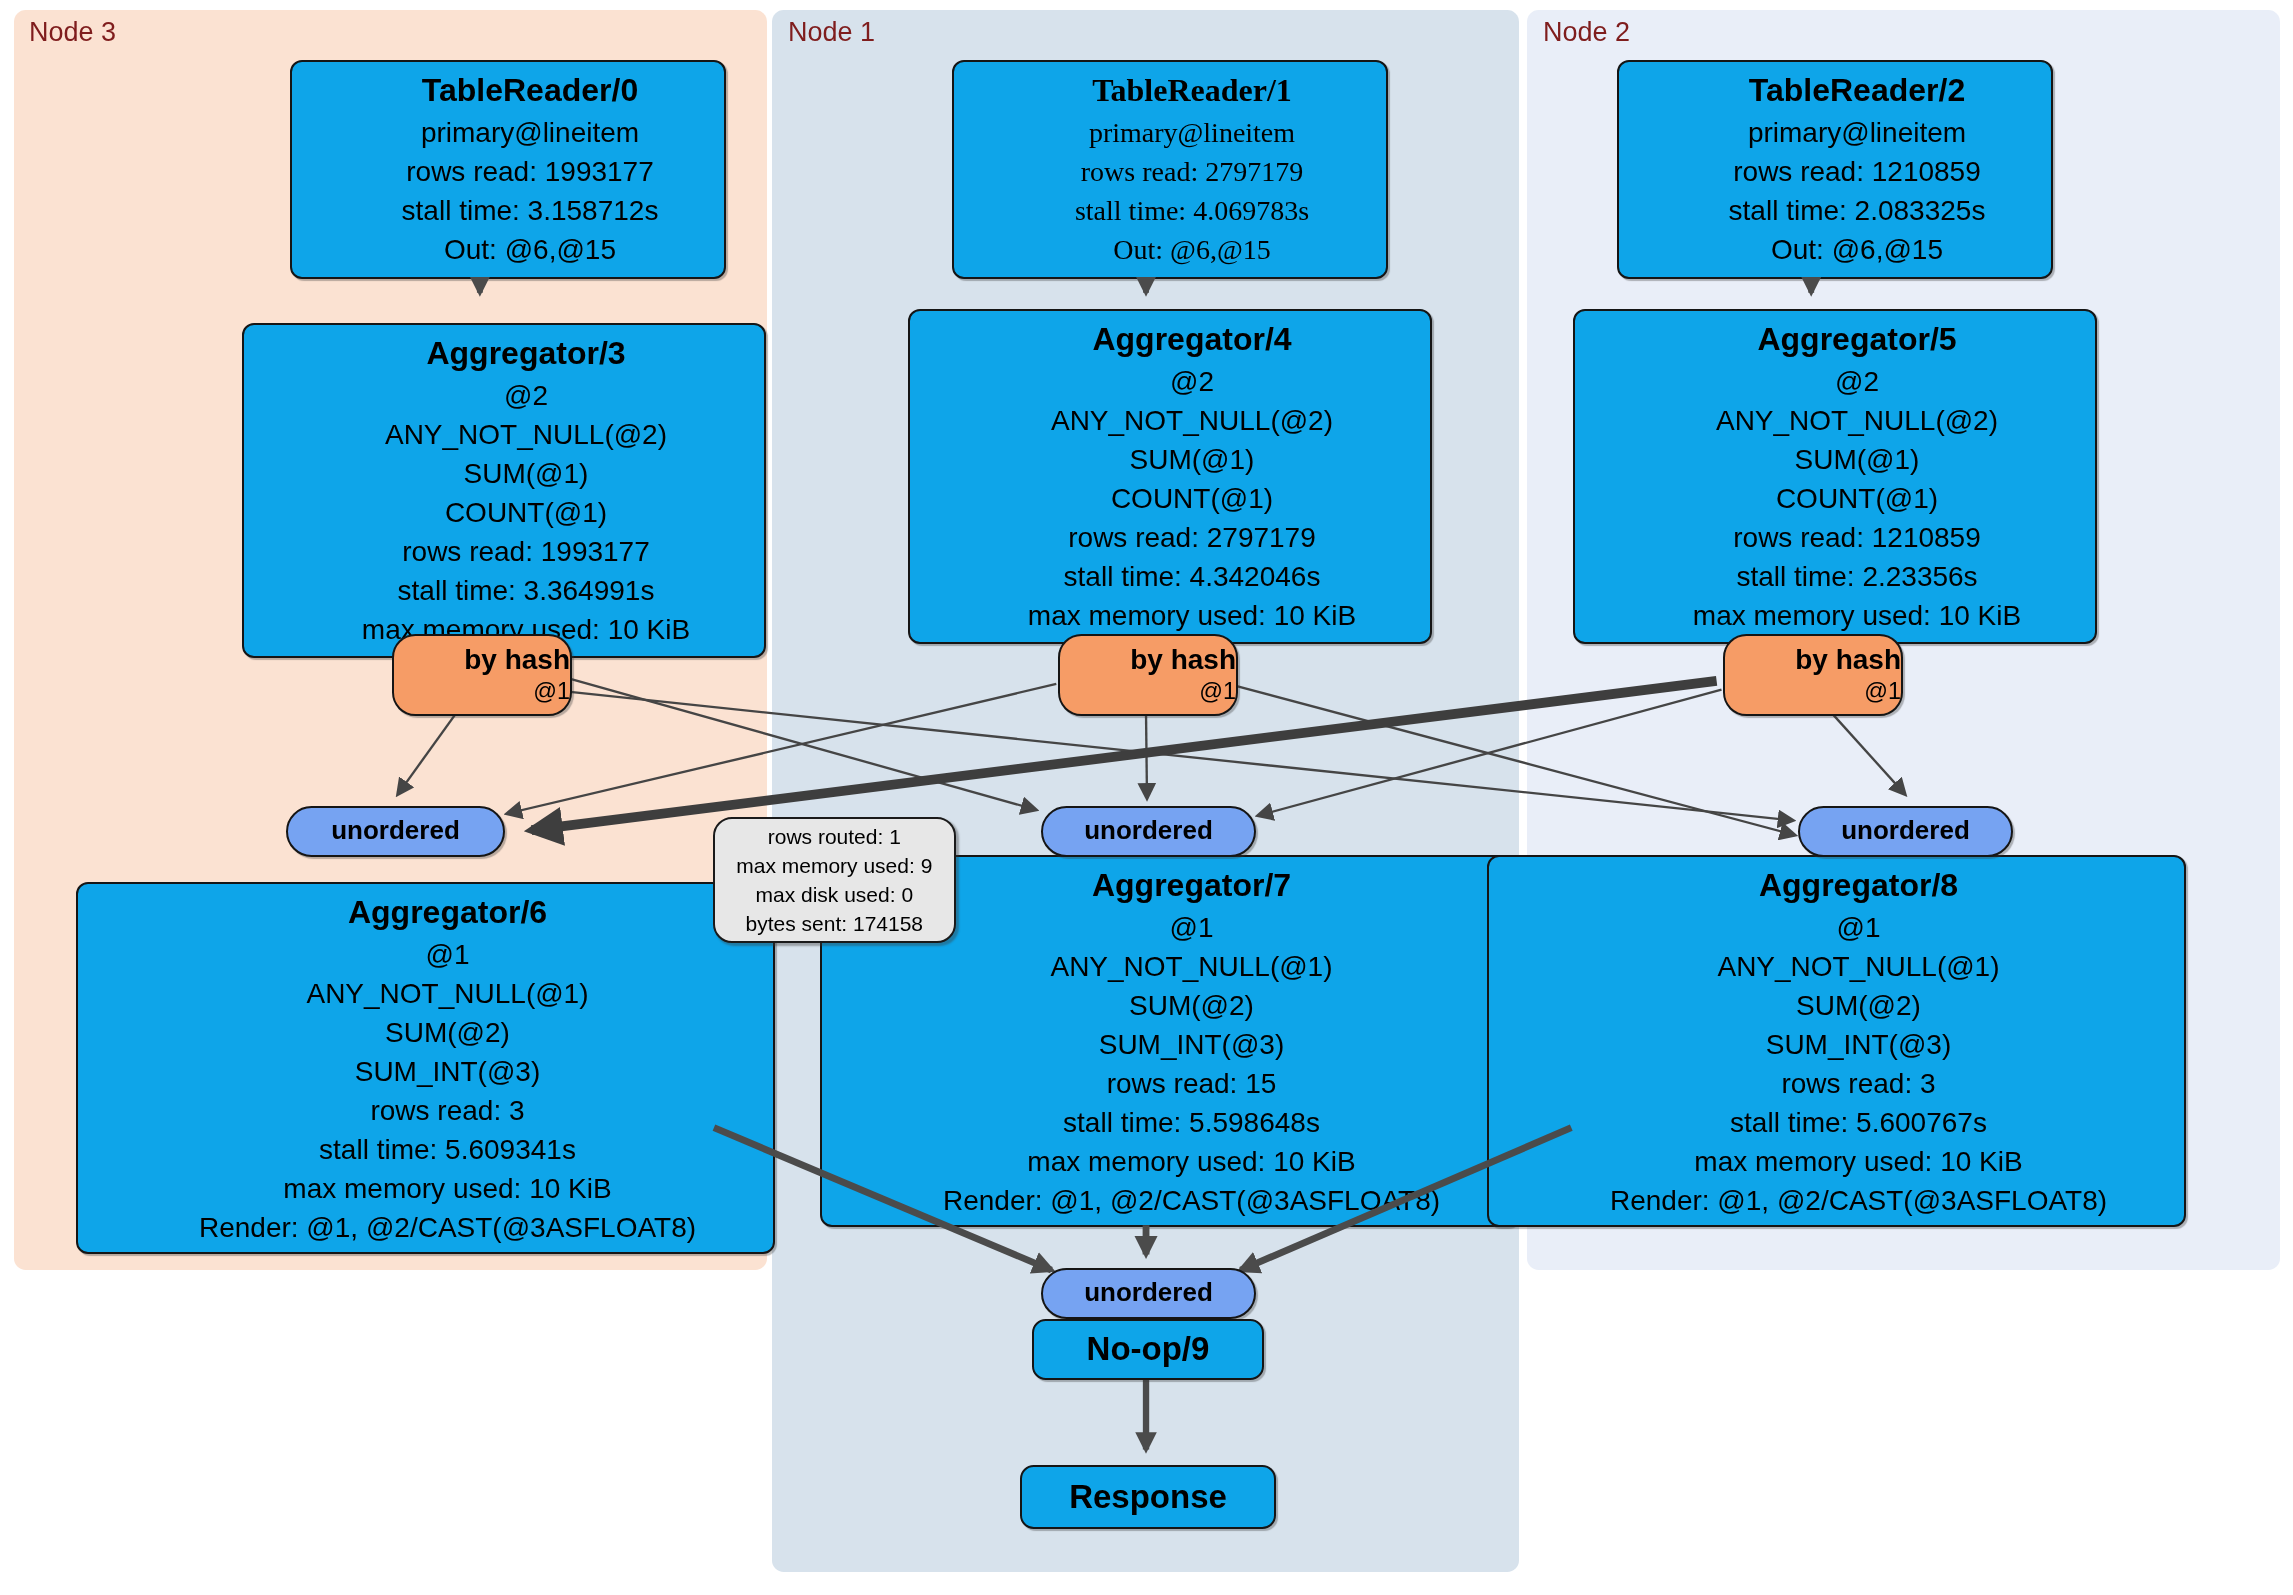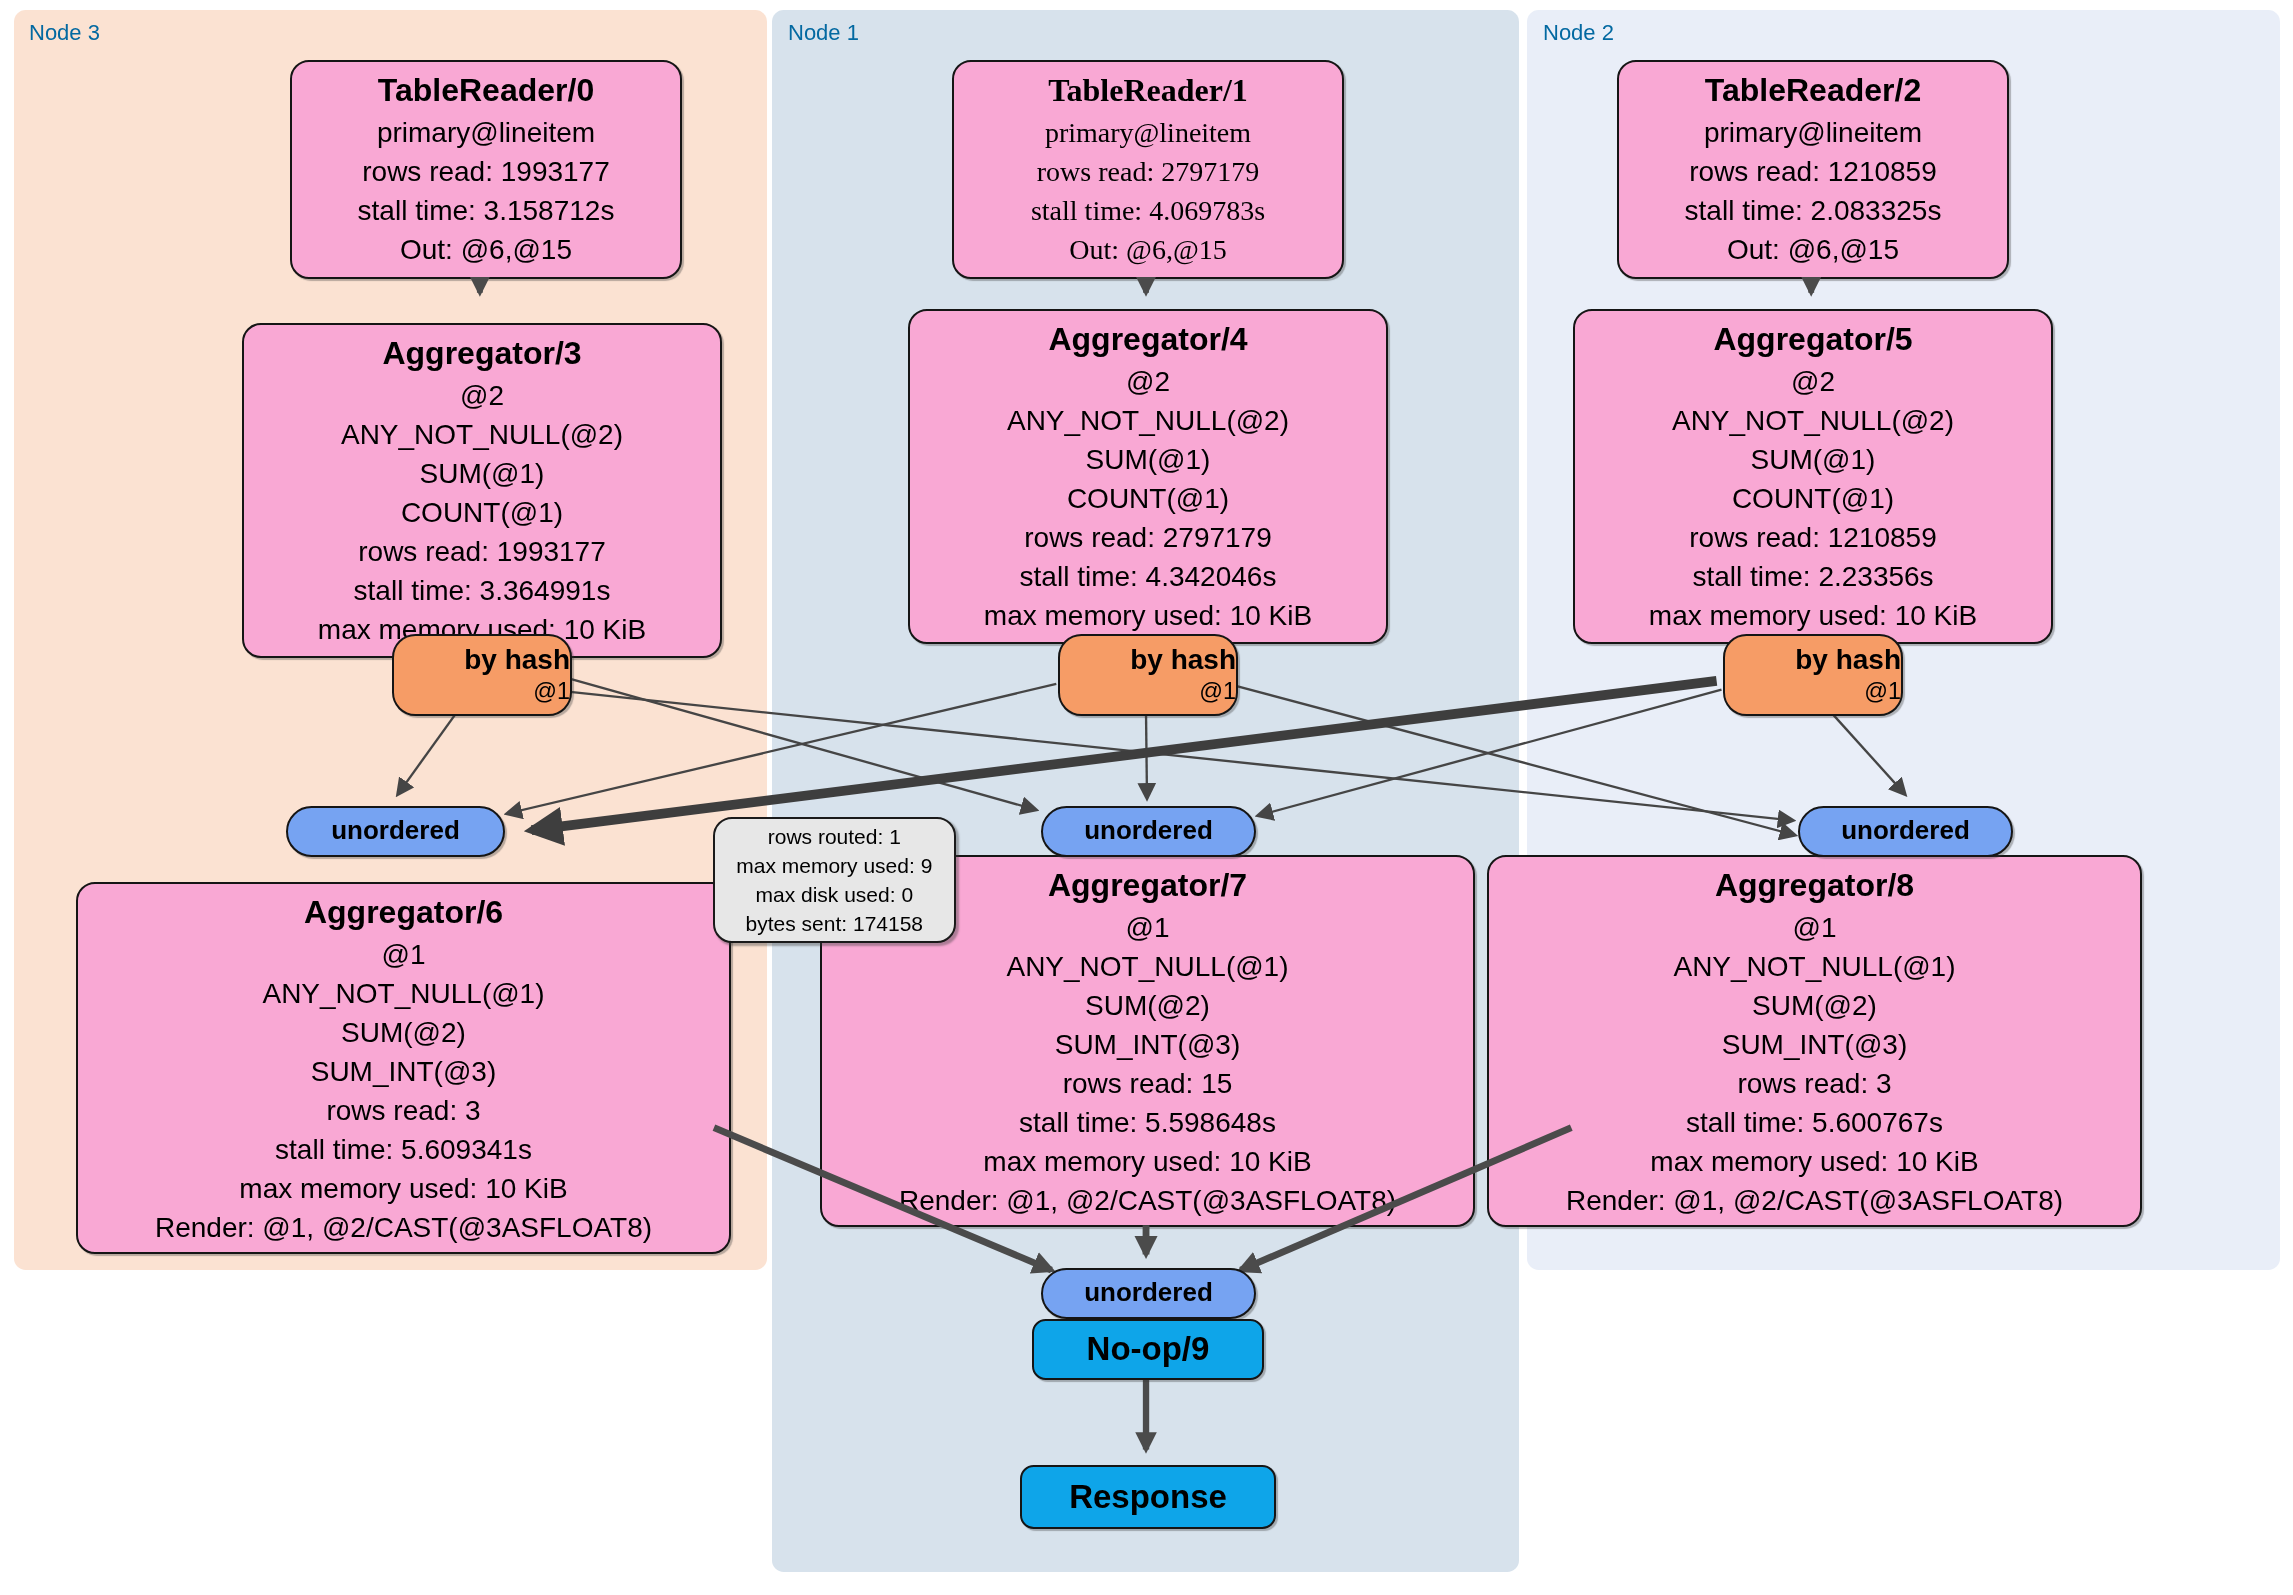--- a/index.html
+++ b/index.html
@@ -1,21 +1,21 @@
 <!DOCTYPE html>
 <html><head>
 <meta charset="utf-8">
 <style>
   html,body{margin:0;padding:0;background:#ffffff;}
   #canvas{position:relative;width:2294px;height:1596px;background:#ffffff;overflow:hidden;
           font-family:"Liberation Sans","DejaVu Sans",sans-serif;color:#000;}
   .panel{position:absolute;border-radius:11.7px;z-index:0;}
-  .node-label{position:absolute;font-size:22px;line-height:29px;color:#0369a1;z-index:1;}
-  .pbox{position:absolute;background:#f9a8d4;border:2.4px solid #151515;border-radius:19px;
-        text-align:center;z-index:1;box-shadow:2px 2px 1px rgba(60,60,60,0.35);}
+  .node-label{position:absolute;font-size:27px;line-height:29px;color:#7f1d1d;z-index:1;}
+  .pbox{position:absolute;background:#0ea5e9;border:2.4px solid #151515;border-radius:12px;
+        text-align:center;z-index:1;box-shadow:2px 2px 1px rgba(60,60,60,0.35);padding-left:44px;}
   .box-title{font-size:32px;font-weight:bold;line-height:45px;padding-top:5.9px;}
   .box-line{font-size:28px;line-height:39px;white-space:nowrap;}
   .router{position:absolute;background:#f69c66;border:2.4px solid #151515;border-radius:23.4px;
           text-align:right;z-index:3;box-shadow:2px 2px 1px rgba(60,60,60,0.35);}
   .router-label{font-size:28px;font-weight:bold;line-height:37px;padding-top:4.9px;}
   .router-detail{font-size:23.4px;line-height:27px;}
   .sync{position:absolute;background:#76a3f2;border:2.9px solid #151515;border-radius:27px;
         text-align:center;font-size:26px;font-weight:bold;z-index:3;
         box-shadow:2px 2px 1px rgba(60,60,60,0.35);}
   .small-box{position:absolute;background:#0ea5e9;border:2.9px solid #151515;border-radius:13.7px;

